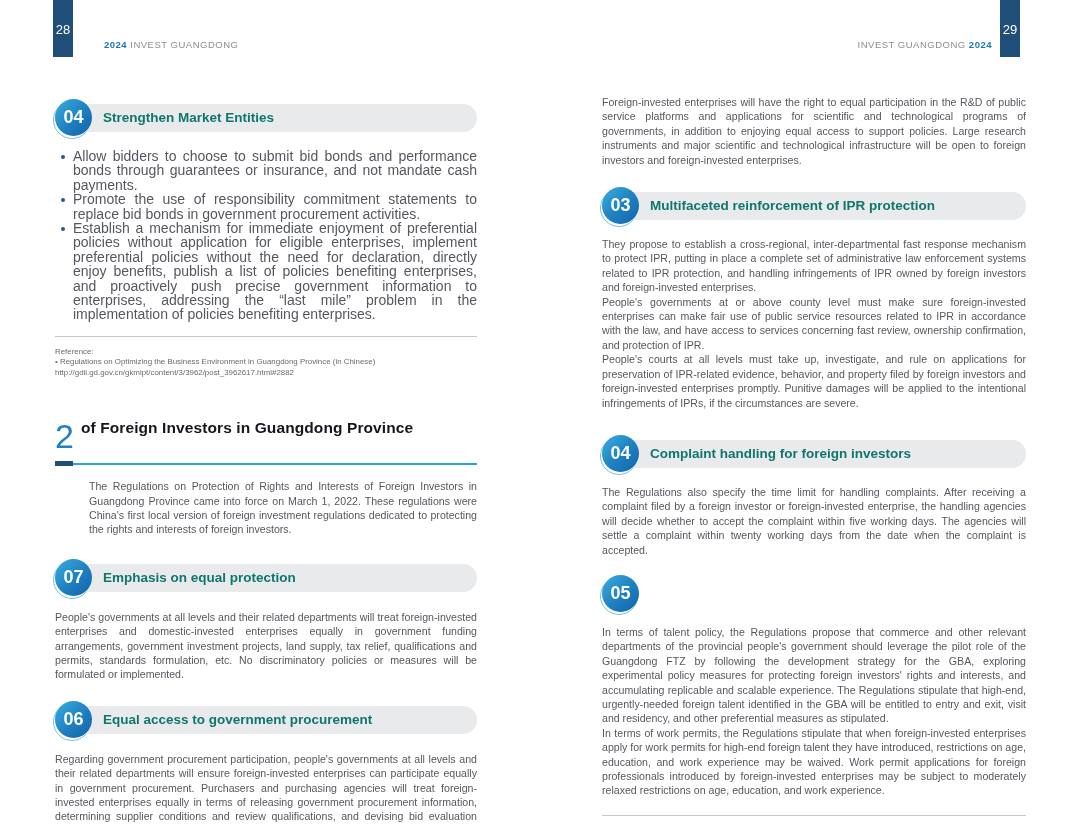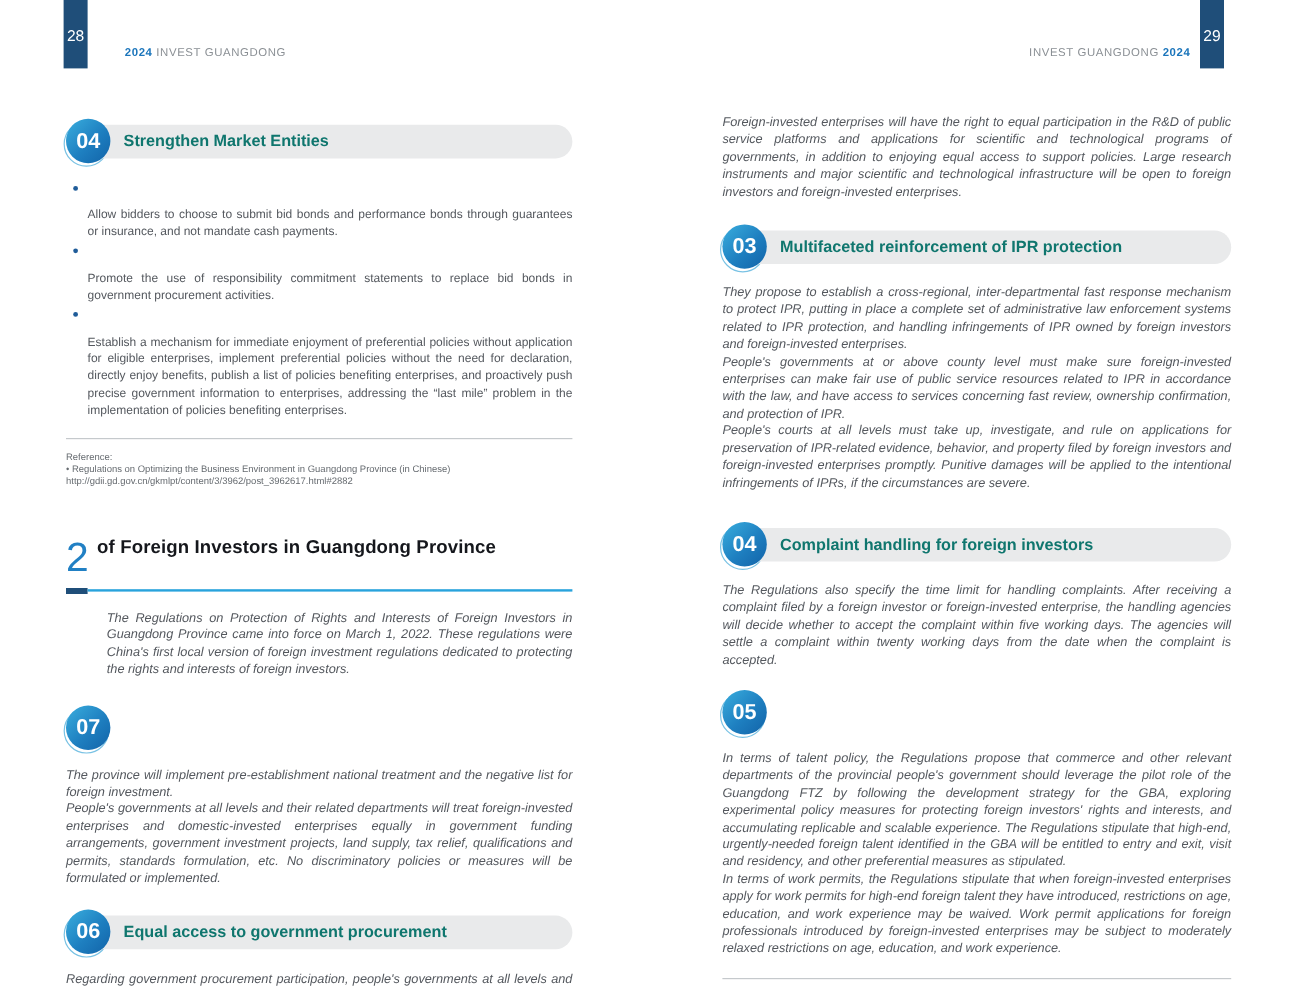--- a/index.html
+++ b/index.html
@@ -52,31 +52,31 @@
   .sec-head .badge {
     position:absolute; left:0; top:0; width:37px; height:37px;
     border-radius:50%;
     background:linear-gradient(135deg,#3aaede 0%,#1e7fc0 55%,#1263a8 100%);
     color:#ffffff; font-weight:bold; font-size:18px;
     display:flex; align-items:center; justify-content:center;
     z-index:2;
   }
 
   
-  .body-text { font-size:10.6px; line-height:14.4px; text-align:justify; color:#54585e;font-style:italic; }
+  .body-text { font-size:10.6px; line-height:14.4px; text-align:justify; color:#54585e; }
   .body-text p + p { margin-top:0; }
 
   
   ul.bullets { list-style:none; }
   ul.bullets li { display:flex; }
   ul.bullets .dot {
     flex:0 0 auto; width:4px; height:4px; border-radius:50%;
     background:#1f5c99; margin:5.5px 8px 0 6px;
   }
-  ul.bullets .li-text { flex:1; text-align:justify; font-size:10px; line-height:14.4px;margin-top:24px; }
+  ul.bullets .li-text { flex:1; text-align:justify; font-size:14px; line-height:14.4px; }
 
   
   .divider { border-top:1px solid #c5c9cc; }
   .ref { font-size:7.9px; line-height:10.4px; color:#666b70; }
 
   
   .chapter { display:flex; align-items:flex-start; }
   .chapter-num {
     color:#2180c4; font-size:34px; font-weight:300; line-height:34px;
     margin-right:7px;
@@ -148,24 +148,26 @@
     <span class="rule-light"></span>
   </div>
 
   <div class="body-text" style="margin-top:13px;margin-left:34px;">
     <p>The Regulations on Protection of Rights and Interests of Foreign Investors in Guangdong Province came into force on March 1, 2022. These regulations were China's first local version of foreign investment regulations dedicated to protecting the rights and interests of foreign investors.</p>
   </div>
 
   <div class="sec-head" style="margin-top:22px;">
     <span class="ring"></span>
     <span class="badge">07</span>
+    <div class="pill">
+      <span class="pill-label">Emphasis on equal protection</span>
+    </div>
   </div>
 
   <div class="body-text" style="margin-top:13px;">
-    <p>The province will implement pre-establishment national treatment and the negative list for foreign investment.</p>
     <p>People's governments at all levels and their related departments will treat foreign-invested enterprises and domestic-invested enterprises equally in government funding arrangements, government investment projects, land supply, tax relief, qualifications and permits, standards formulation, etc. No discriminatory policies or measures will be formulated or implemented.</p>
   </div>
 
   <div class="sec-head" style="margin-top:19px;">
     <span class="ring"></span>
     <span class="badge">06</span>
     <div class="pill">
       <span class="pill-label">Equal access to government procurement</span>
     </div>
   </div>

